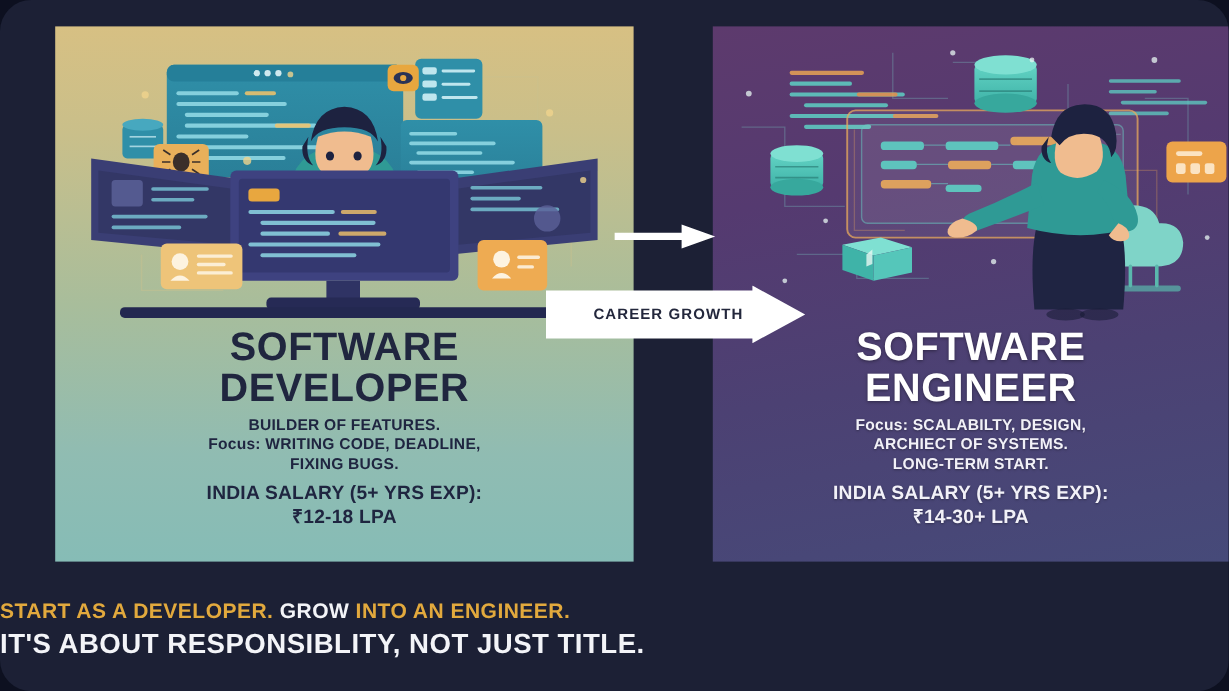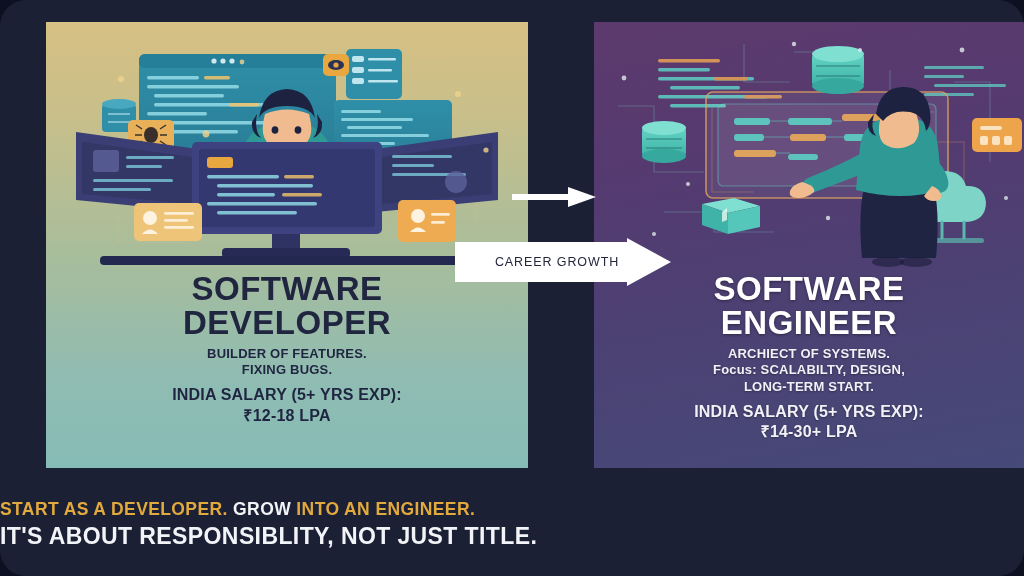--- a/index.html
+++ b/index.html
@@ -73,21 +73,21 @@
   
   .arrow-small{
     position:absolute; left:512px; top:186px; width:84px; height:22px;
   }
   .arrow-banner{
     position:absolute; left:455px; top:238px; width:216px; height:48px;
   }
   .arrow-banner .banner-label{
     position:absolute; left:22px; top:0; width:160px; height:48px;
     display:flex; align-items:center; justify-content:center;
-    font-size:12.5px; font-weight:normal; letter-spacing:0.9px;
+    font-size:12.5px; font-weight:bold; letter-spacing:0.9px;
     color:#23273c;
     pointer-events:none;
   }
 
   
   .footer{
     position:absolute; left:0; top:498px; width:100%;
     line-height:1.32;
   }
   .footer-line{
@@ -286,20 +286,21 @@
       </svg>
     </div>
 
     <div class="text-block">
       <div class="role-title">
         <div>SOFTWARE</div>
         <div>DEVELOPER</div>
       </div>
       <div class="role-sub">
         <div>BUILDER OF FEATURES.</div>
+        <div>Focus: WRITING CODE, DEADLINE,</div>
         <div>FIXING BUGS.</div>
       </div>
       <div class="salary">
         <div>INDIA SALARY (5+ YRS EXP):</div>
         <div>₹12-18 LPA</div>
       </div>
     </div>
   </div>
 
   <div class="panel panel-right">
@@ -446,22 +447,22 @@
         </g>
       </svg>
     </div>
 
     <div class="text-block">
       <div class="role-title">
         <div>SOFTWARE</div>
         <div>ENGINEER</div>
       </div>
       <div class="role-sub">
+        <div>Focus: SCALABILTY, DESIGN,</div>
         <div>ARCHIECT OF SYSTEMS.</div>
-        <div>Focus: SCALABILTY, DESIGN,</div>
         <div>LONG-TERM START.</div>
       </div>
       <div class="salary">
         <div>INDIA SALARY (5+ YRS EXP):</div>
         <div>₹14-30+ LPA</div>
       </div>
     </div>
   </div>
 
   <div class="arrow-small">

